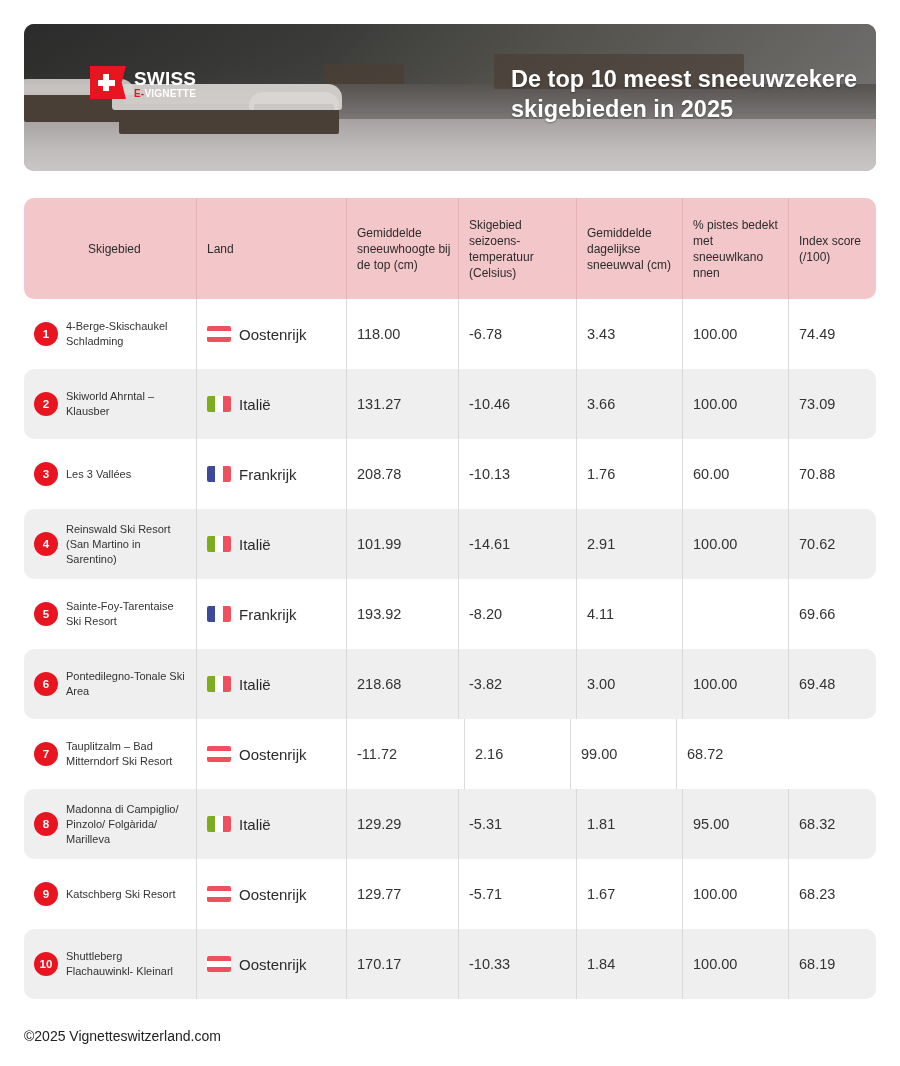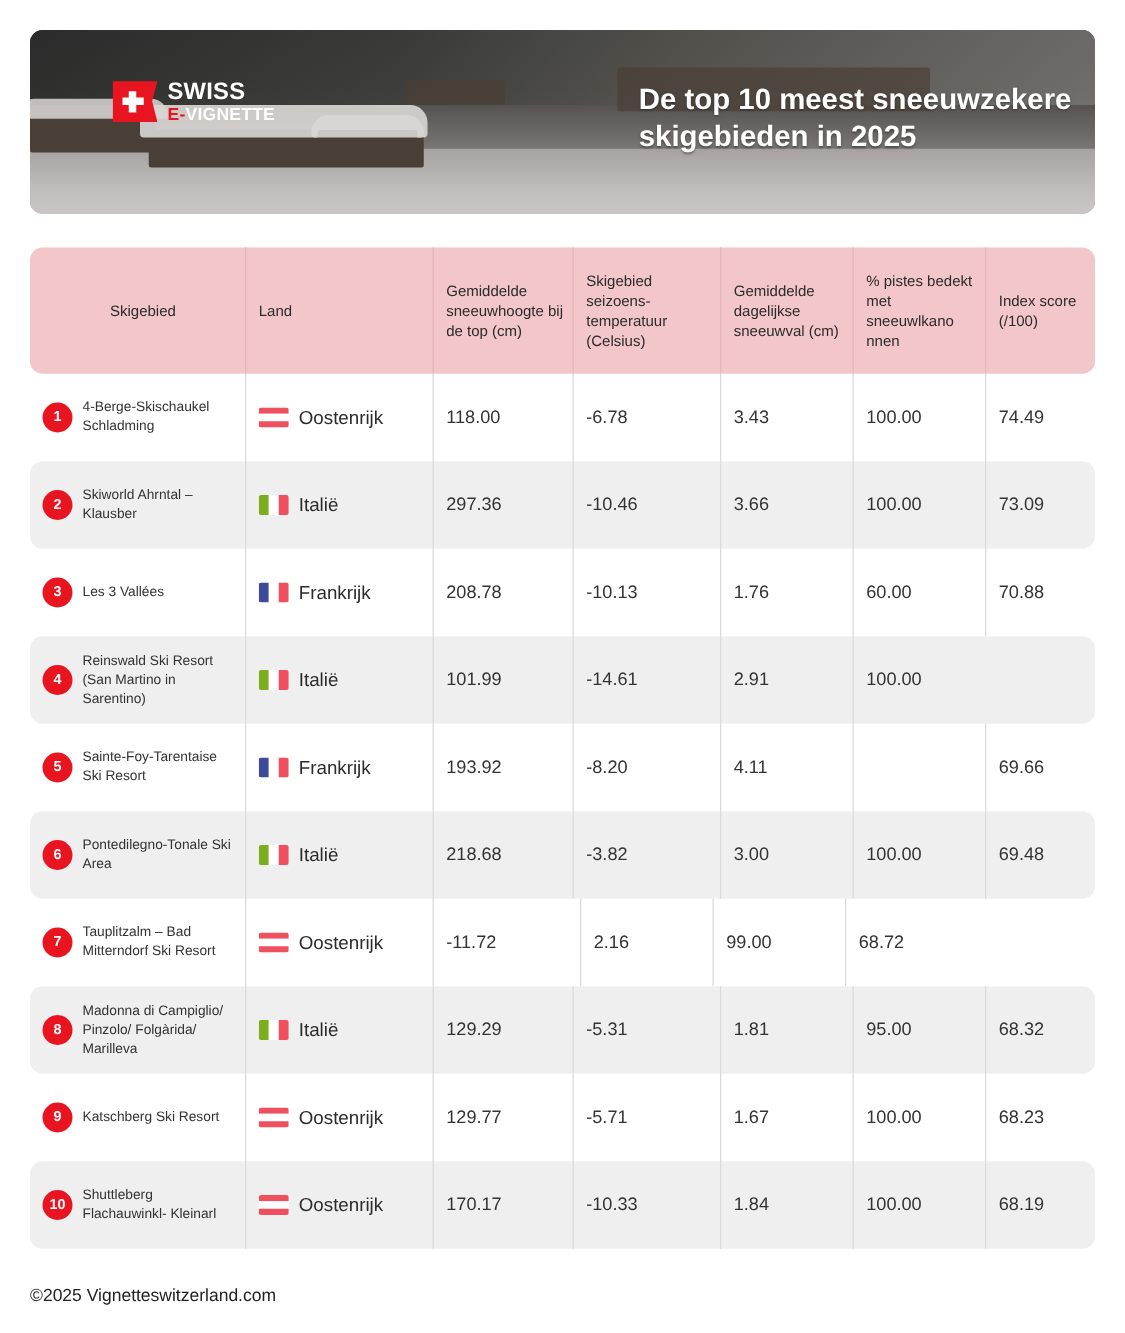--- a/index.html
+++ b/index.html
@@ -23,31 +23,31 @@
       position: absolute; left: 0; top: 95px; width: 852px; height: 52px;
       background: linear-gradient(180deg, #a7a2a1 0%, #bfbcbb 60%, #c9c6c5 100%);
     }
     .banner .chalet {
       position: absolute; background: #4a3f36; border-radius: 2px;
     }
     .banner .roof {
       position: absolute; background: #d9d6d4; border-radius: 14px 14px 3px 3px;
     }
     .logo {
-      position: absolute; left: 51px; top: 39px; height: 36px; display: flex; align-items: center; padding-left: 15px;
+      position: absolute; left: 51px; top: 39px; height: 36px; display: flex; align-items: flex-end; padding-left: 15px;
     }
     .logo-flag {
       width: 36px; height: 33px; background: #e8141f; position: relative;
       clip-path: polygon(0 0, 100% 0, 88% 50%, 100% 100%, 0 100%);
     }
     .logo-flag .cross-v { position: absolute; left: 13px; top: 8px; width: 6px; height: 17px; background: #fff; }
     .logo-flag .cross-h { position: absolute; left: 7.5px; top: 13.5px; width: 17px; height: 6px; background: #fff; }
     .logo-text { margin-left: 8px; line-height: 1; }
     .logo-text .l1 { font-size: 19px; font-weight: 700; color: #ffffff; letter-spacing: 0.2px; display: block; }
-    .logo-text .l2 { font-size: 14px; font-weight: 700; color: #ffffff; display: block; margin-top: 1px; letter-spacing: 0.2px; }
+    .logo-text .l2 { font-size: 10px; font-weight: 700; color: #ffffff; display: block; margin-top: 1px; letter-spacing: 0.2px; }
     .logo-text .l2 .accent { color: #e8141f; }
     .banner-title {
       position: absolute; left: 487px; top: 40px; width: 350px;
       font-size: 23.5px; font-weight: 700; color: #ffffff; line-height: 30px;
       text-shadow: 0 1px 2px rgba(0,0,0,0.35);
     }
 
     
     .table { position: absolute; left: 24px; top: 198px; width: 852px; }
     .thead {
@@ -158,21 +158,21 @@
           <div class="resort-name">Skiworld Ahrntal – Klausber</div>
         </div>
         <div class="cell c2">
           <div class="flag it">
             <span style="background:#7cad1c"></span>
             <span style="background:#ffffff"></span>
             <span style="background:#f0505e"></span>
           </div>
           <div class="country-name">Italië</div>
         </div>
-        <div class="cell c3 num">297.36</div>
+        <div class="cell c3 num">131.27</div>
         <div class="cell c4 num">-10.46</div>
         <div class="cell c5 num">3.66</div>
         <div class="cell c6 num">100.00</div>
         <div class="cell c7 num">73.09</div>
       </div>
       <div class="row">
         <div class="cell c1">
           <div class="rank">3</div>
           <div class="resort-name">Les 3 Vallées</div>
         </div>
@@ -200,20 +200,21 @@
             <span style="background:#7cad1c"></span>
             <span style="background:#ffffff"></span>
             <span style="background:#f0505e"></span>
           </div>
           <div class="country-name">Italië</div>
         </div>
         <div class="cell c3 num">101.99</div>
         <div class="cell c4 num">-14.61</div>
         <div class="cell c5 num">2.91</div>
         <div class="cell c6 num">100.00</div>
+        <div class="cell c7 num">70.62</div>
       </div>
       <div class="row">
         <div class="cell c1">
           <div class="rank">5</div>
           <div class="resort-name">Sainte-Foy-Tarentaise Ski Resort</div>
         </div>
         <div class="cell c2">
           <div class="flag fr">
             <span style="background:#3d4a9a"></span>
             <span style="background:#ffffff"></span>

